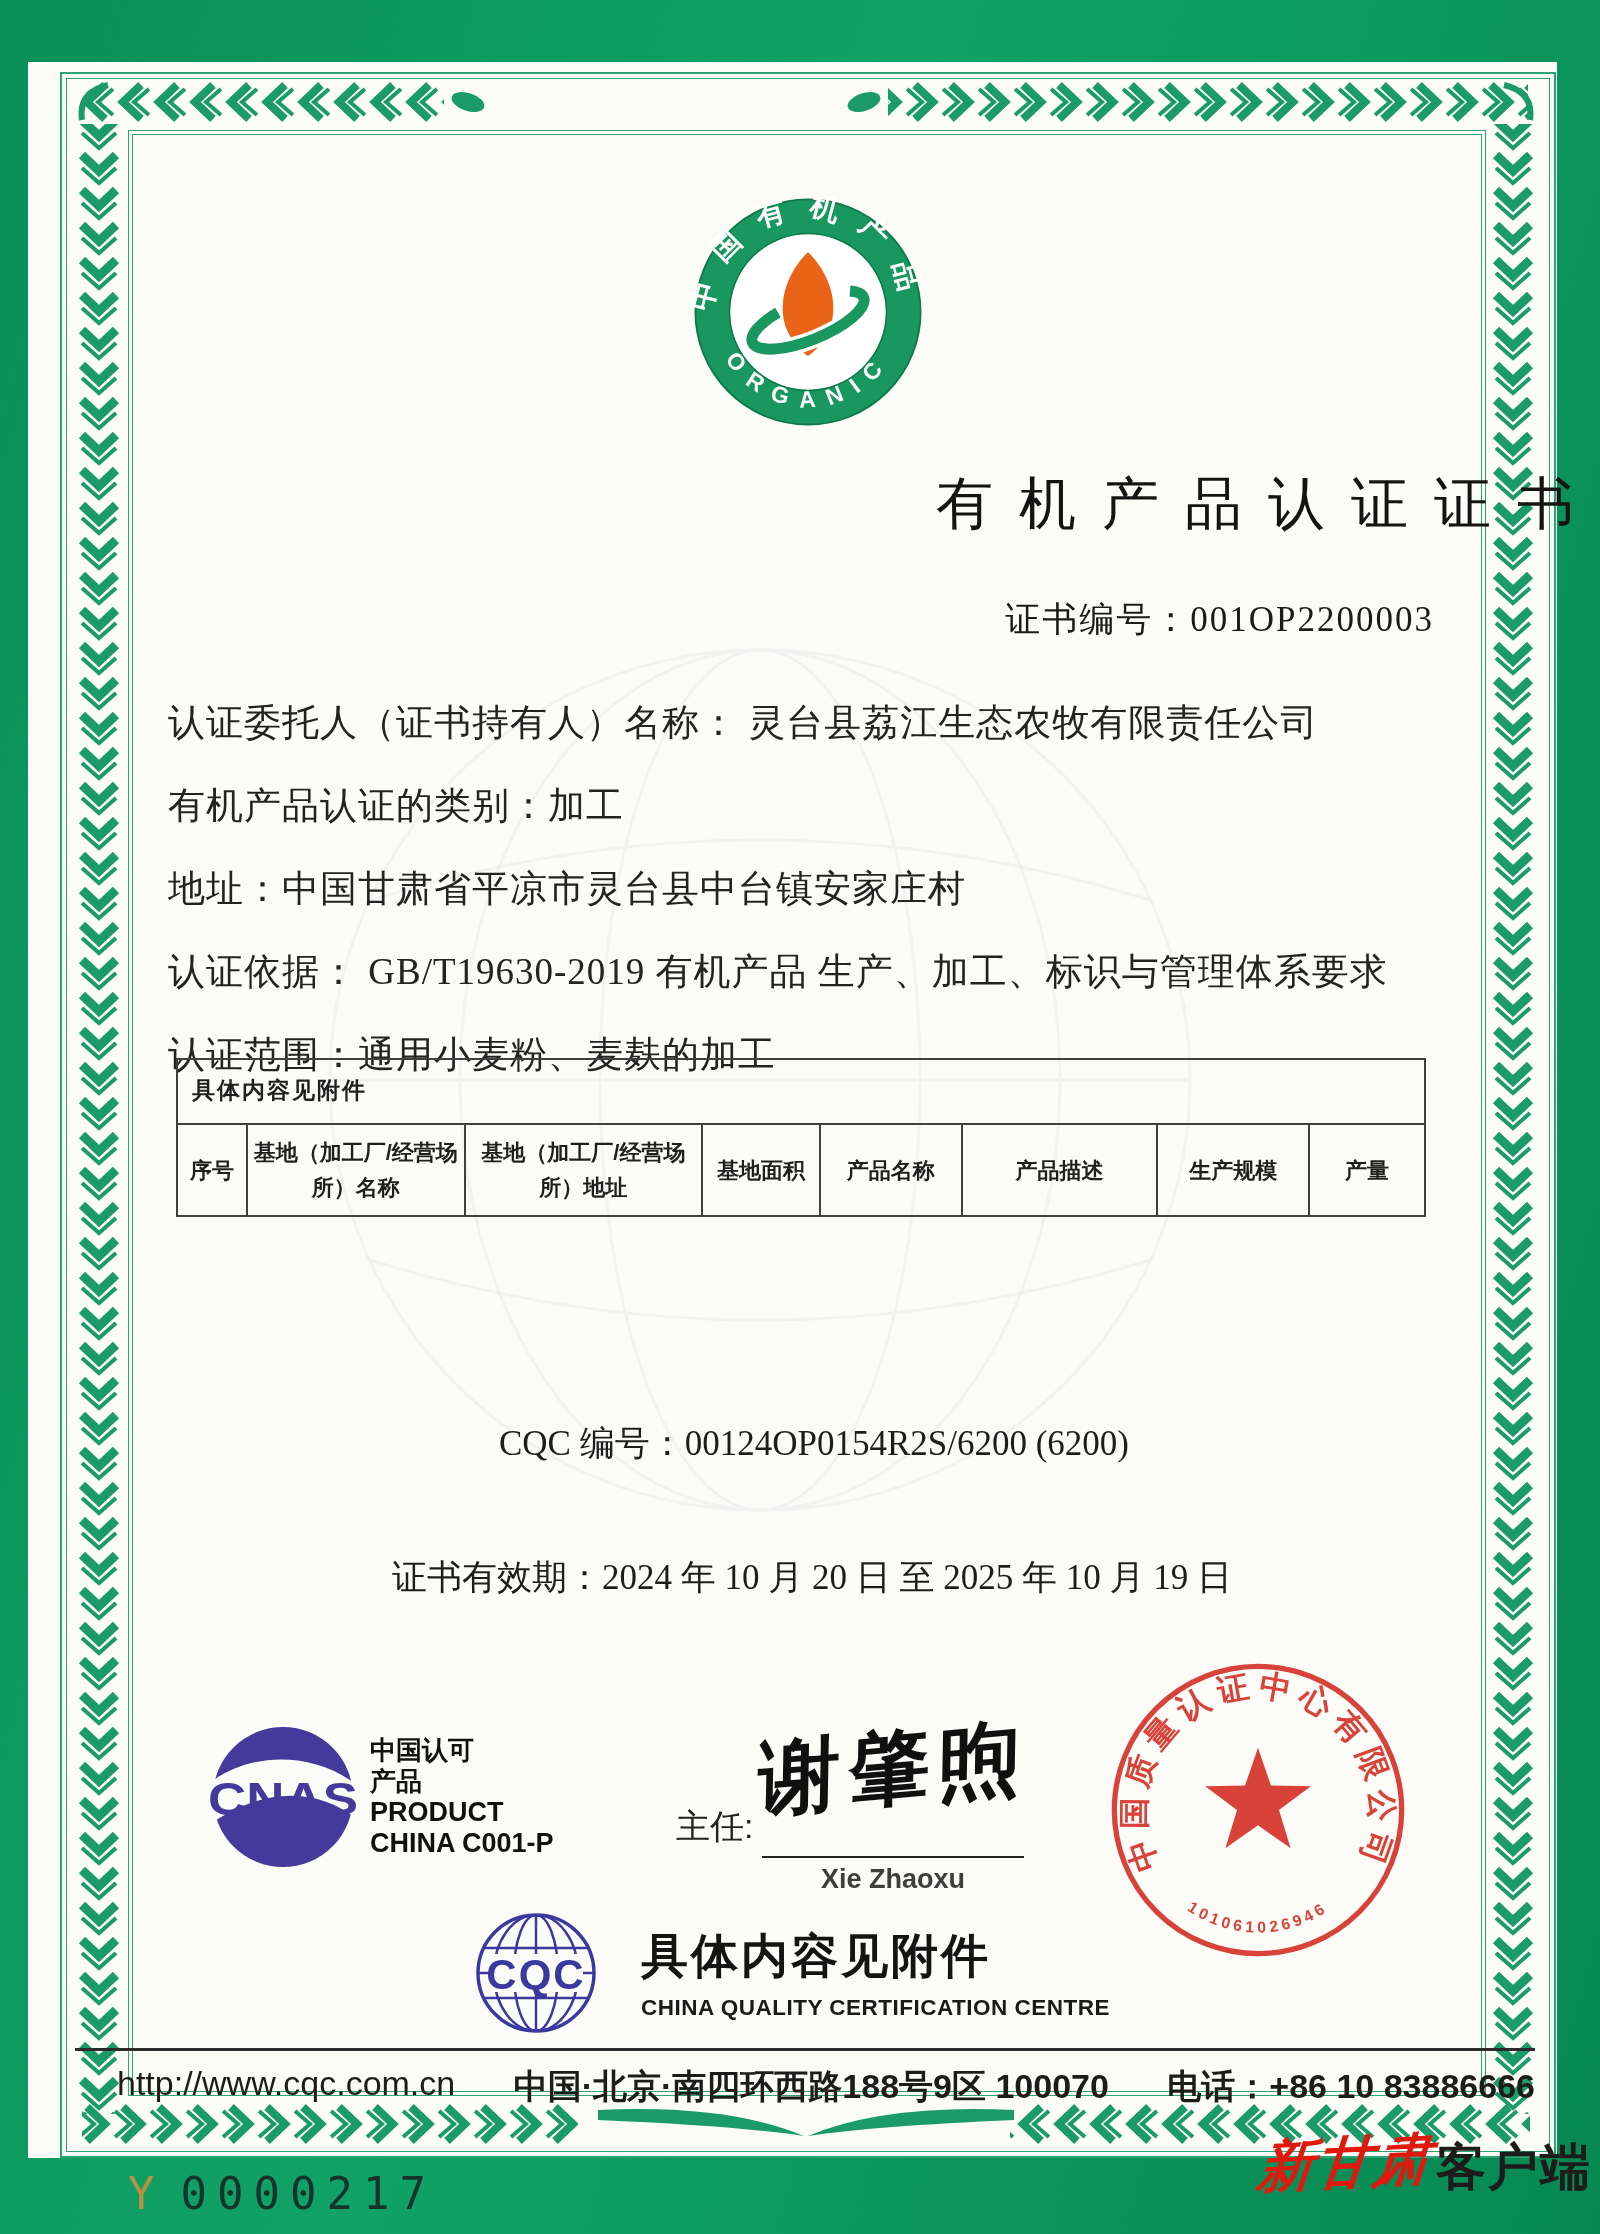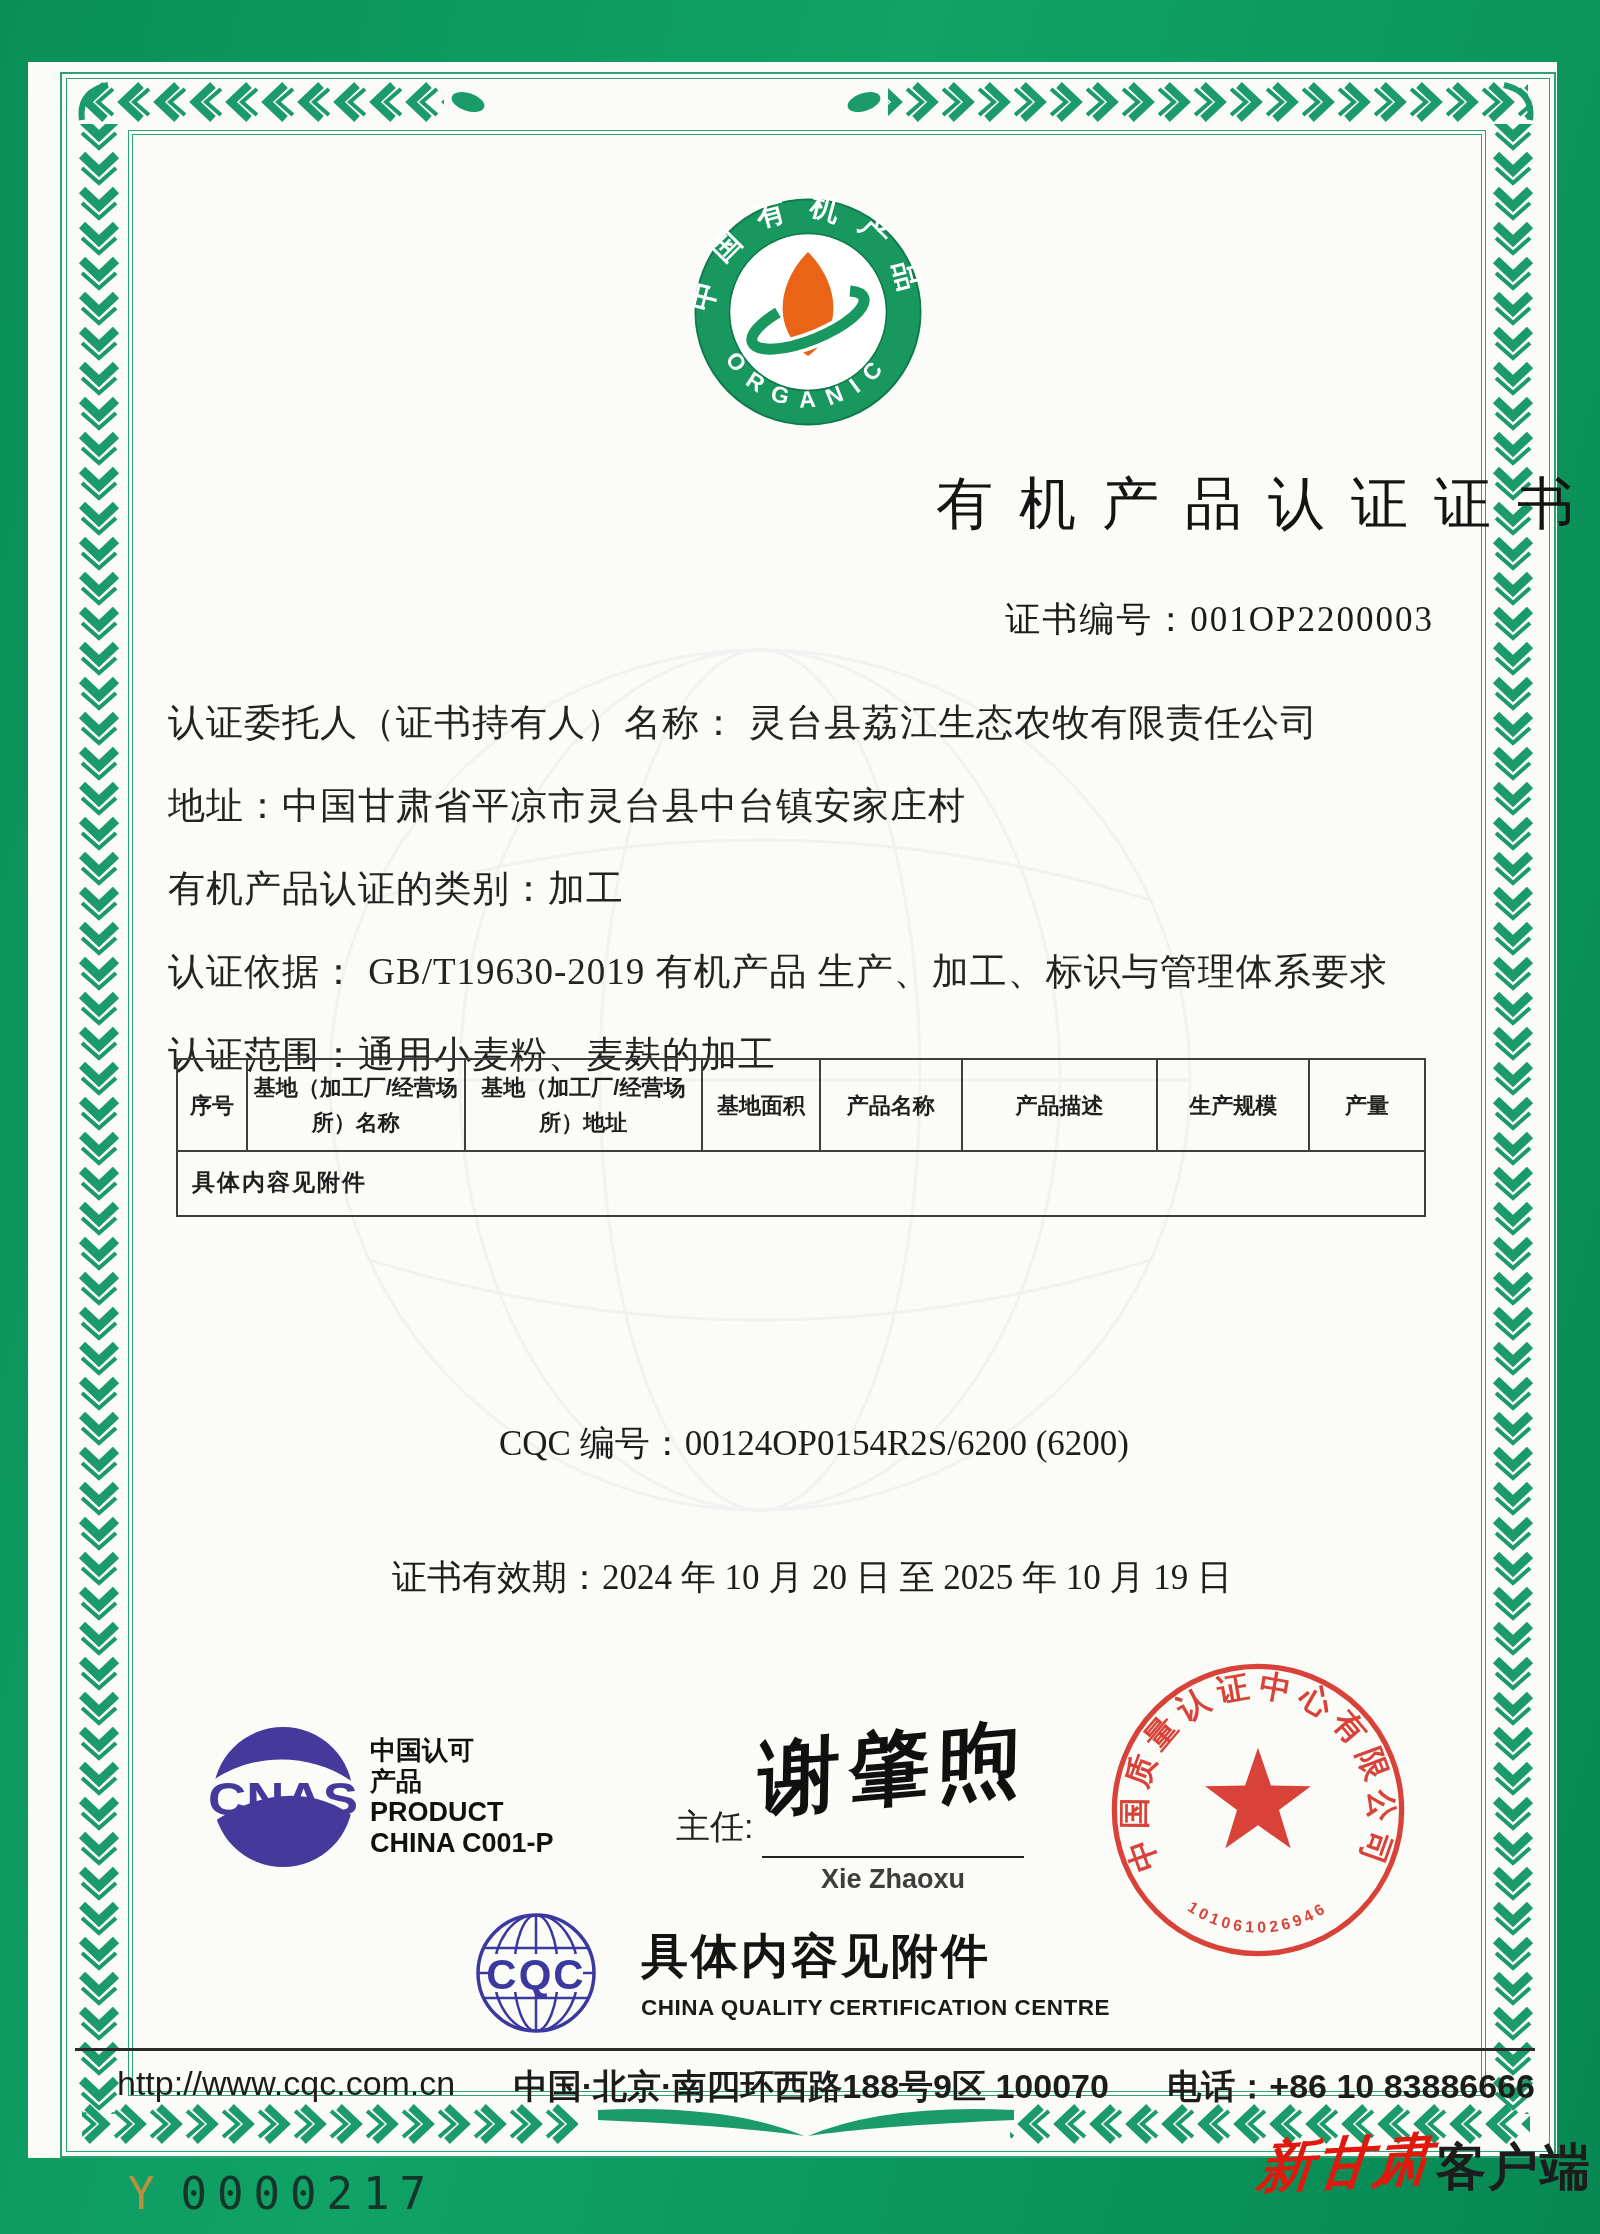--- a/index.html
+++ b/index.html
@@ -155,50 +155,50 @@
     <path d="M116,56 C142,82 148,116 134,140 C128,150 122,156 116,160 C110,156 104,150 98,140 C84,116 90,82 116,56 Z" fill="#ea6418"></path>
     <ellipse cx="116" cy="124" rx="60" ry="20" fill="none" stroke="#ffffff" stroke-width="18" transform="rotate(-22 116 124)" stroke-dasharray="205 76" stroke-dashoffset="30"></ellipse>
     <ellipse cx="116" cy="124" rx="60" ry="20" fill="none" stroke="#18975f" stroke-width="11" transform="rotate(-22 116 124)" stroke-dasharray="205 76" stroke-dashoffset="30"></ellipse>
   </svg>
 
   <h1 class="title" style="margin:0">有机产品认证证书</h1>
   <div class="cert-no">证书编号：001OP2200003</div>
 
   <div class="fields">
     <div class="field">认证委托人（证书持有人）名称：  灵台县荔江生态农牧有限责任公司</div>
+    <div class="field">有机产品认证的类别：加工</div>
     <div class="field">地址：中国甘肃省平凉市灵台县中台镇安家庄村</div>
-    <div class="field">有机产品认证的类别：加工</div>
     <div class="field">认证依据：  GB/T19630-2019 有机产品 生产、加工、标识与管理体系要求</div>
     <div class="field">认证范围：通用小麦粉、麦麸的加工</div>
   </div>
 
   <table class="spec">
     <colgroup>
       <col style="width:70px">
         <col style="width:218px">
         <col style="width:238px">
         <col style="width:118px">
       <col style="width:142px">
         <col style="width:196px">
         <col style="width:152px">
         <col style="width:116px">
     </colgroup>
     <tbody>
         <tr>
+      <td colspan="8">具体内容见附件</td>
+    </tr>
+    <tr>
       <th>序号</th>
       <th>基地（加工厂/经营场所）名称</th>
       <th>基地（加工厂/经营场所）地址</th>
       <th>基地面积</th>
       <th>产品名称</th>
       <th>产品描述</th>
       <th>生产规模</th>
       <th>产量</th>
-    </tr>
-    <tr>
-      <td colspan="8">具体内容见附件</td>
     </tr>
   </tbody>
     </table>
 
   <div class="cqc-line">CQC 编号：00124OP0154R2S/6200 (6200)</div>
   <div class="validity">证书有效期：2024 年 10 月 20 日 至 2025 年 10 月 19 日</div>
 
   <div class="cnas">
     <svg width="142" height="142" viewBox="0 0 142 142" style="overflow:visible">
       <circle cx="71" cy="71" r="70" fill="#453a9b"></circle>

